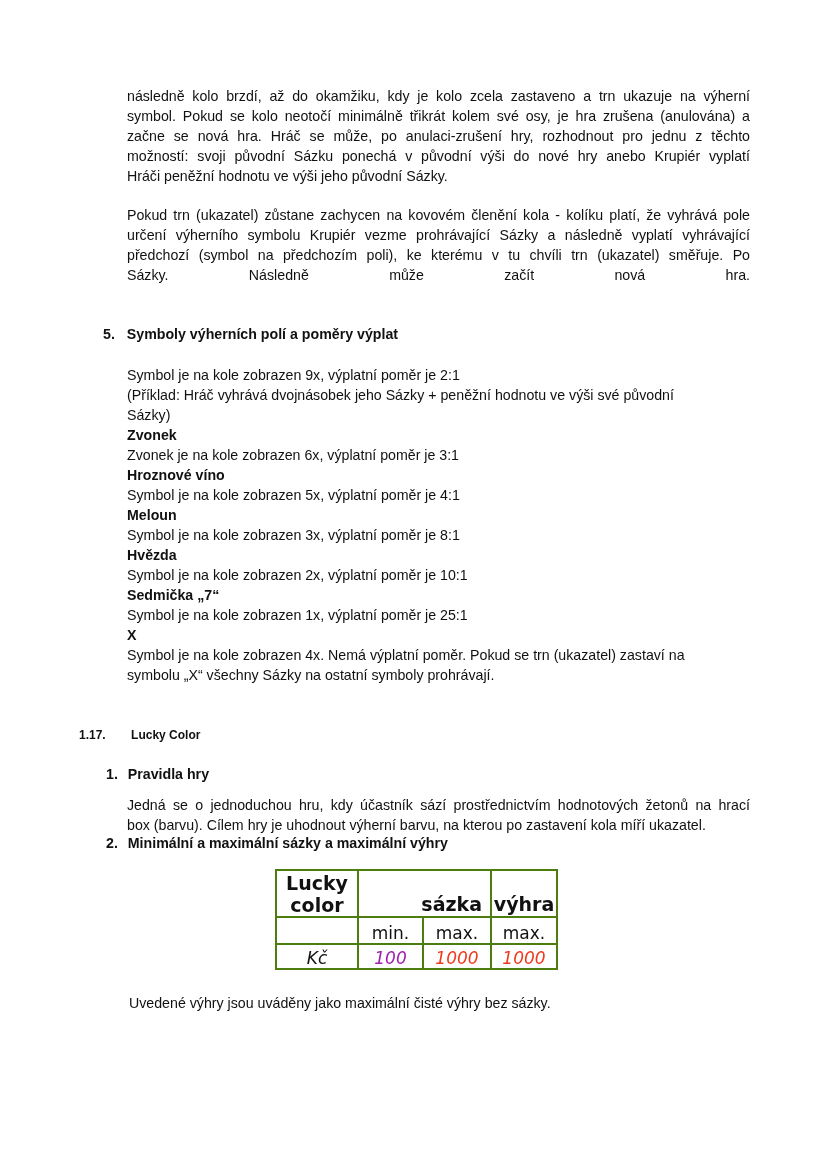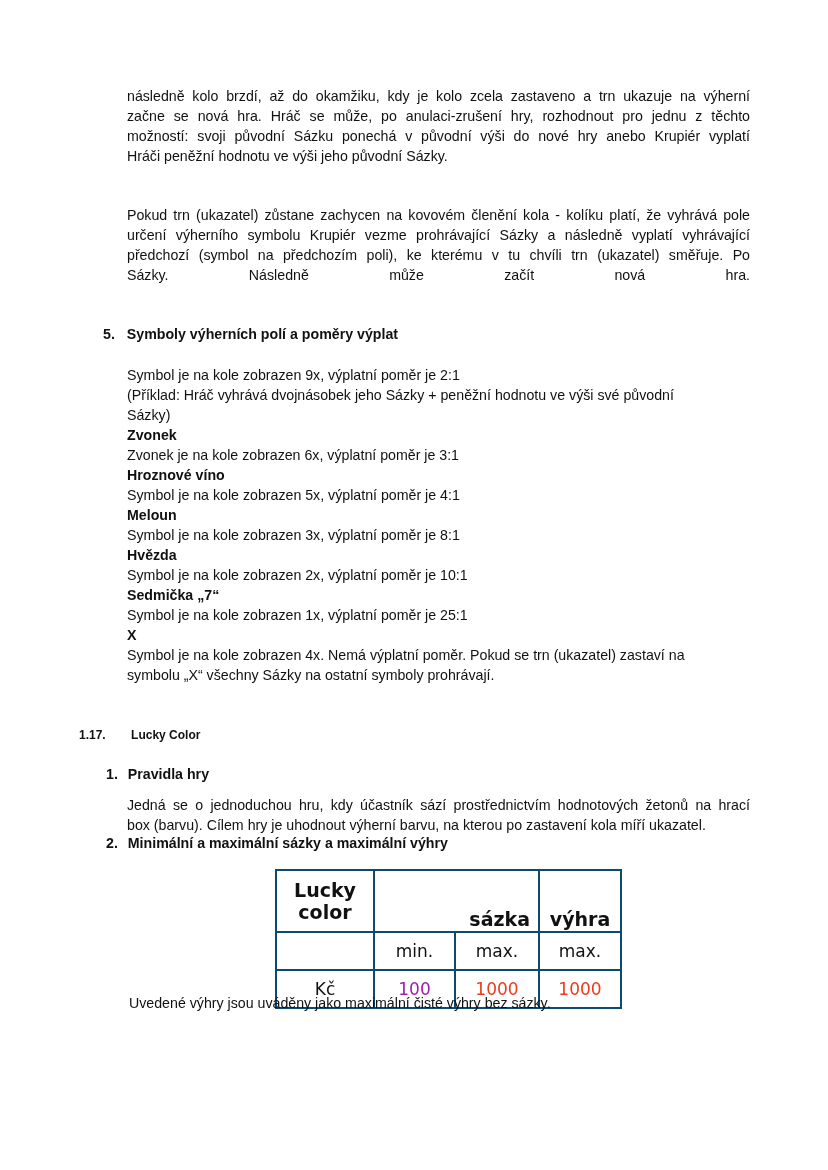--- a/index.html
+++ b/index.html
@@ -12,30 +12,31 @@
   .para { left: 127px; width: 623px; line-height: 20px; text-align: justify; margin: 0; }
   .line { display: block; }
   .b { font-weight: bold; }
   .sym-block { left: 127px; width: 640px; line-height: 20px; }
   .sym-block div { white-space: nowrap; }
   table.lc {
     position: absolute; left: 275px; top: 869px;
     border-collapse: collapse; font-family: "DejaVu Sans", sans-serif;
   }
   table.lc td {
-    border: 2px solid #0c4a6e; padding: 8px; text-align: center; vertical-align: bottom;
+    border: 2px solid #4d7c0f; padding: 0; text-align: center; vertical-align: bottom;
     font-size: 17px; line-height: 20px;
   }
   .red { color: #ee3a1c; }
 </style>
 </head>
 <body>
 
 <div class="abs para" style="top:86px;">
   <span class="line" style="text-align-last: justify;">následně kolo brzdí, až do okamžiku, kdy je kolo zcela zastaveno a trn ukazuje na výherní</span>
+  <span class="line" style="text-align-last: justify;">symbol. Pokud se kolo neotočí minimálně třikrát kolem své osy, je hra zrušena (anulována) a</span>
   <span class="line" style="text-align-last: justify;">začne se nová hra. Hráč se může, po anulaci-zrušení hry, rozhodnout pro jednu z těchto</span>
   <span class="line" style="text-align-last: justify;">možností: svoji původní Sázku ponechá v původní výši do nové hry anebo Krupiér vyplatí</span>
   <span class="line" style="text-align:left">Hráči peněžní hodnotu ve výši jeho původní Sázky.</span>
 </div>
 
 <div class="abs para" style="top:205px;">
   <span class="line" style="text-align-last: justify;">Pokud trn (ukazatel) zůstane zachycen na kovovém členění kola - kolíku platí, že vyhrává pole</span>
   <span class="line" style="text-align-last: justify;">určení výherního symbolu Krupiér vezme prohrávající Sázky a následně vyplatí vyhrávající</span>
   <span class="line" style="text-align-last: justify;">předchozí (symbol na předchozím poli), ke kterému v tu chvíli trn (ukazatel) směřuje. Po</span>
   <span class="line" style="text-align-last: justify;">Sázky. Následně může začít nová hra.</span>
@@ -93,21 +94,21 @@
     </td>
     <td class="b" colspan="2" style="font-size:19px; padding-bottom:2px; text-align:right; padding-right:8px;">sázka</td>
     <td class="b" style="width:64px; font-size:19px; padding-bottom:2px;">výhra</td>
   </tr>
   <tr style="height:27px;">
     <td></td>
     <td style="width:63px;">min.</td>
     <td style="width:66px;">max.</td>
     <td>max.</td>
   </tr>
-  <tr style="height:25px;">
+  <tr style="height:25px;font-style:italic;">
     <td>Kč</td>
     <td class="red" style="color: #a21caf;">100</td>
     <td class="red" style="color: rgb(238, 58, 28);">1000</td>
     <td class="red" style="color: rgb(238, 58, 28);">1000</td>
   </tr>
 </tbody>
   </table>
 
 <div class="abs" style="left:129px; top:993px; line-height:20px;">Uvedené výhry jsou uváděny jako maximální čisté výhry bez sázky.</div>
 

